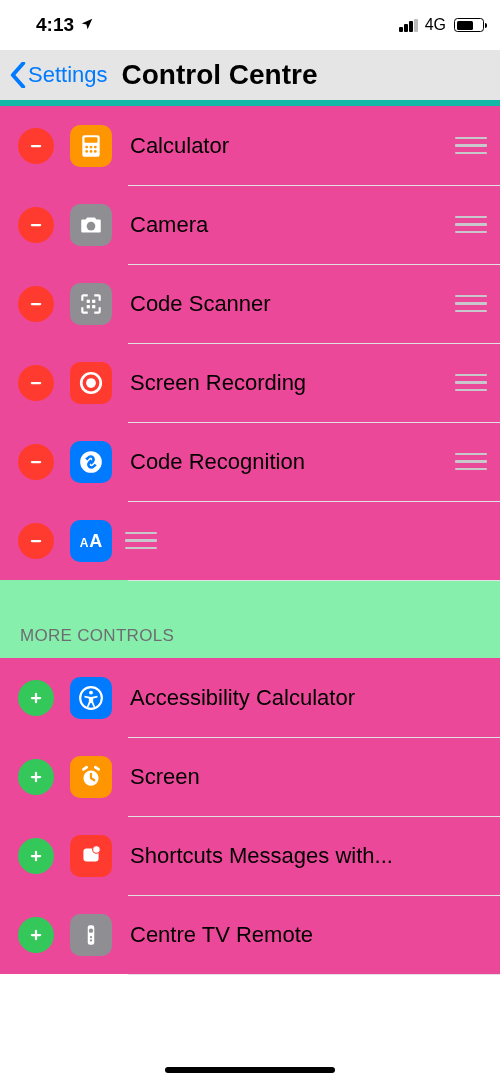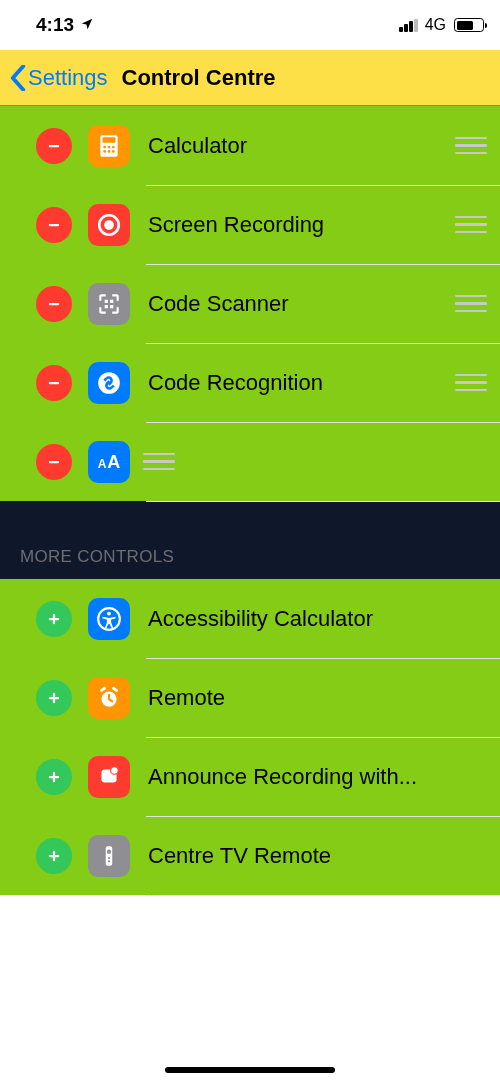--- a/index.html
+++ b/index.html
@@ -49,51 +49,51 @@
     .battery-fill {
       position: absolute; left: 1.5px; top: 1.5px; bottom: 1.5px;
       width: 60%;
       background: #000; border-radius: 1.5px;
     }
     
     .nav-bar {
       height: 56px;
       display: flex;
       align-items: center;
-      border-bottom: 1px solid #14b8a6;
+      border-bottom: 6px solid #14b8a6;
       padding: 0 10px;
-      background: #fde047;
+      background: #e5e5e5;
     }
     .back-chevron {
       width: 16px; height: 26px;
       color: #007aff;
       margin-right: 2px;
     }
     .back-label {
       color: #007aff;
       font-size: 22px;
       font-weight: 400;
       margin-right: 14px;
     }
     .nav-title {
-      font-size: 22px;
+      font-size: 28px;
       font-weight: 600;
       color: #000;
     }
     
     .section-header {
       font-size: 17px;
       font-weight: 400;
       color: #6d6d72;
       padding: 46px 20px 12px 20px;
-      background: #0f172a;
+      background: #86efac;
       letter-spacing: 0.3px;
     }
     
-    .list { background: #84cc16; padding-left: 18px; }
+    .list { background: #ec4899; }
     .row {
       display: flex;
       align-items: center;
       height: 79px;
       padding-left: 18px;
     }
     .row-sep {
       position: absolute;
       left: 128px; right: 0;
       height: 1px;
@@ -213,47 +213,68 @@
       </div>
       <div class="row-sep"></div>
     </div>
     <div class="row-wrap">
       <div class="row">
         <div class="action-btn action-remove">
           <svg viewBox="0 0 24 24">
             <rect x="5" y="10.5" width="14" height="3" rx="1.5"></rect>
           </svg>
         </div>
+        <div class="app-icon bg-grey">
+          <svg viewBox="0 0 24 24">
+            <use href="#i-camera"></use>
+          </svg>
+        </div>
+        <div class="row-label">Camera</div>
+        <div class="drag-handle">
+          <span></span>
+          <span></span>
+          <span></span>
+        </div>
+      </div>
+      <div class="row-sep"></div>
+    </div>
+    <div class="row-wrap">
+      <div class="row">
+        <div class="action-btn action-remove">
+          <svg viewBox="0 0 24 24">
+            <rect x="5" y="10.5" width="14" height="3" rx="1.5"></rect>
+          </svg>
+        </div>
+        <div class="app-icon bg-grey">
+          <svg viewBox="0 0 24 24">
+            <use href="#i-qr"></use>
+          </svg>
+        </div>
+        <div class="row-label">Code Scanner</div>
+        <div class="drag-handle">
+          <span></span>
+          <span></span>
+          <span></span>
+        </div>
+      </div>
+      <div class="row-sep"></div>
+    </div>
+    <div class="row-wrap">
+      <div class="row">
+        <div class="action-btn action-remove">
+          <svg viewBox="0 0 24 24">
+            <rect x="5" y="10.5" width="14" height="3" rx="1.5"></rect>
+          </svg>
+        </div>
         <div class="app-icon bg-red">
           <svg viewBox="0 0 24 24">
             <use href="#i-record"></use>
           </svg>
         </div>
         <div class="row-label">Screen Recording</div>
-        <div class="drag-handle">
-          <span></span>
-          <span></span>
-          <span></span>
-        </div>
-      </div>
-      <div class="row-sep"></div>
-    </div>
-    <div class="row-wrap">
-      <div class="row">
-        <div class="action-btn action-remove">
-          <svg viewBox="0 0 24 24">
-            <rect x="5" y="10.5" width="14" height="3" rx="1.5"></rect>
-          </svg>
-        </div>
-        <div class="app-icon bg-grey">
-          <svg viewBox="0 0 24 24">
-            <use href="#i-qr"></use>
-          </svg>
-        </div>
-        <div class="row-label">Code Scanner</div>
         <div class="drag-handle">
           <span></span>
           <span></span>
           <span></span>
         </div>
       </div>
       <div class="row-sep"></div>
     </div>
     <div class="row-wrap">
       <div class="row">
@@ -325,38 +346,38 @@
           <svg viewBox="0 0 24 24">
             <rect x="10.5" y="5" width="3" height="14" rx="1.5"></rect>
             <rect x="5" y="10.5" width="14" height="3" rx="1.5"></rect>
           </svg>
         </div>
         <div class="app-icon bg-orange">
           <svg viewBox="0 0 24 24">
             <use href="#i-alarm"></use>
           </svg>
         </div>
-        <div class="row-label">Remote</div>
+        <div class="row-label">Screen</div>
       </div>
       <div class="row-sep"></div>
     </div>
     <div class="row-wrap">
       <div class="row">
         <div class="action-btn action-add">
           <svg viewBox="0 0 24 24">
             <rect x="10.5" y="5" width="3" height="14" rx="1.5"></rect>
             <rect x="5" y="10.5" width="14" height="3" rx="1.5"></rect>
           </svg>
         </div>
         <div class="app-icon bg-red">
           <svg viewBox="0 0 24 24">
             <use href="#i-announce"></use>
           </svg>
         </div>
-        <div class="row-label">Announce Recording with...</div>
+        <div class="row-label">Shortcuts Messages with...</div>
       </div>
       <div class="row-sep"></div>
     </div>
     <div class="row-wrap">
       <div class="row">
         <div class="action-btn action-add">
           <svg viewBox="0 0 24 24">
             <rect x="10.5" y="5" width="3" height="14" rx="1.5"></rect>
             <rect x="5" y="10.5" width="14" height="3" rx="1.5"></rect>
           </svg>

